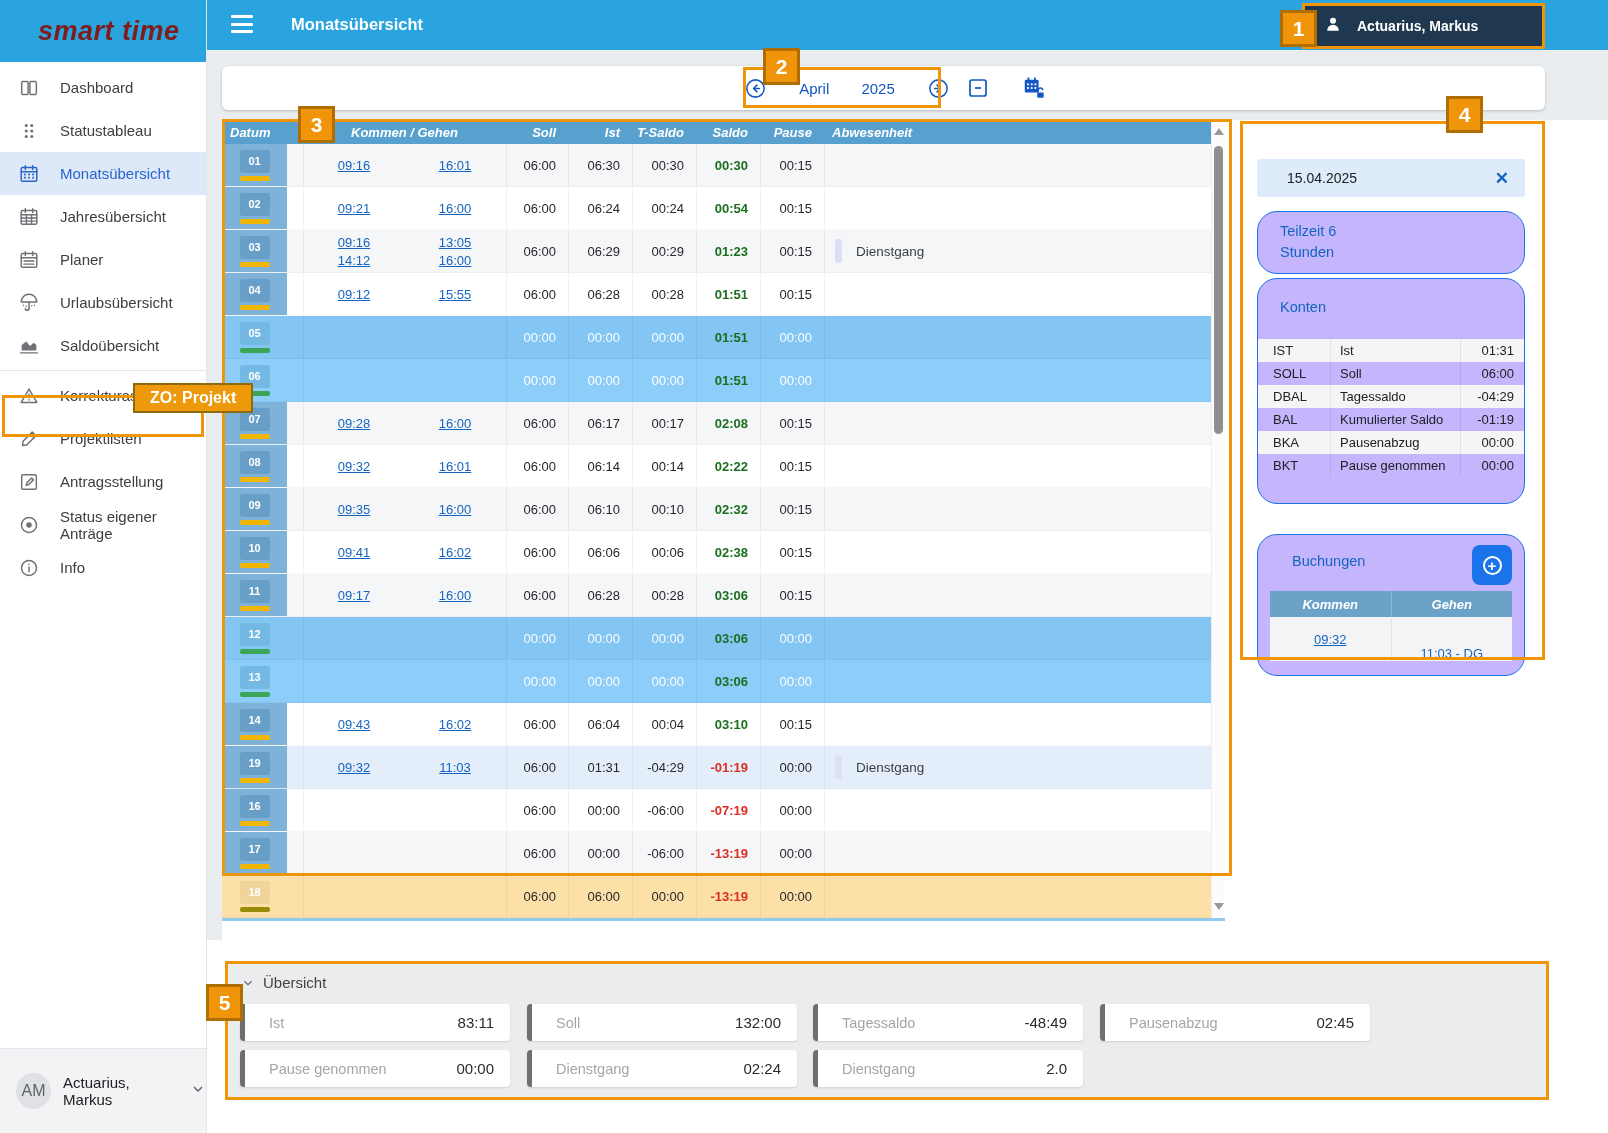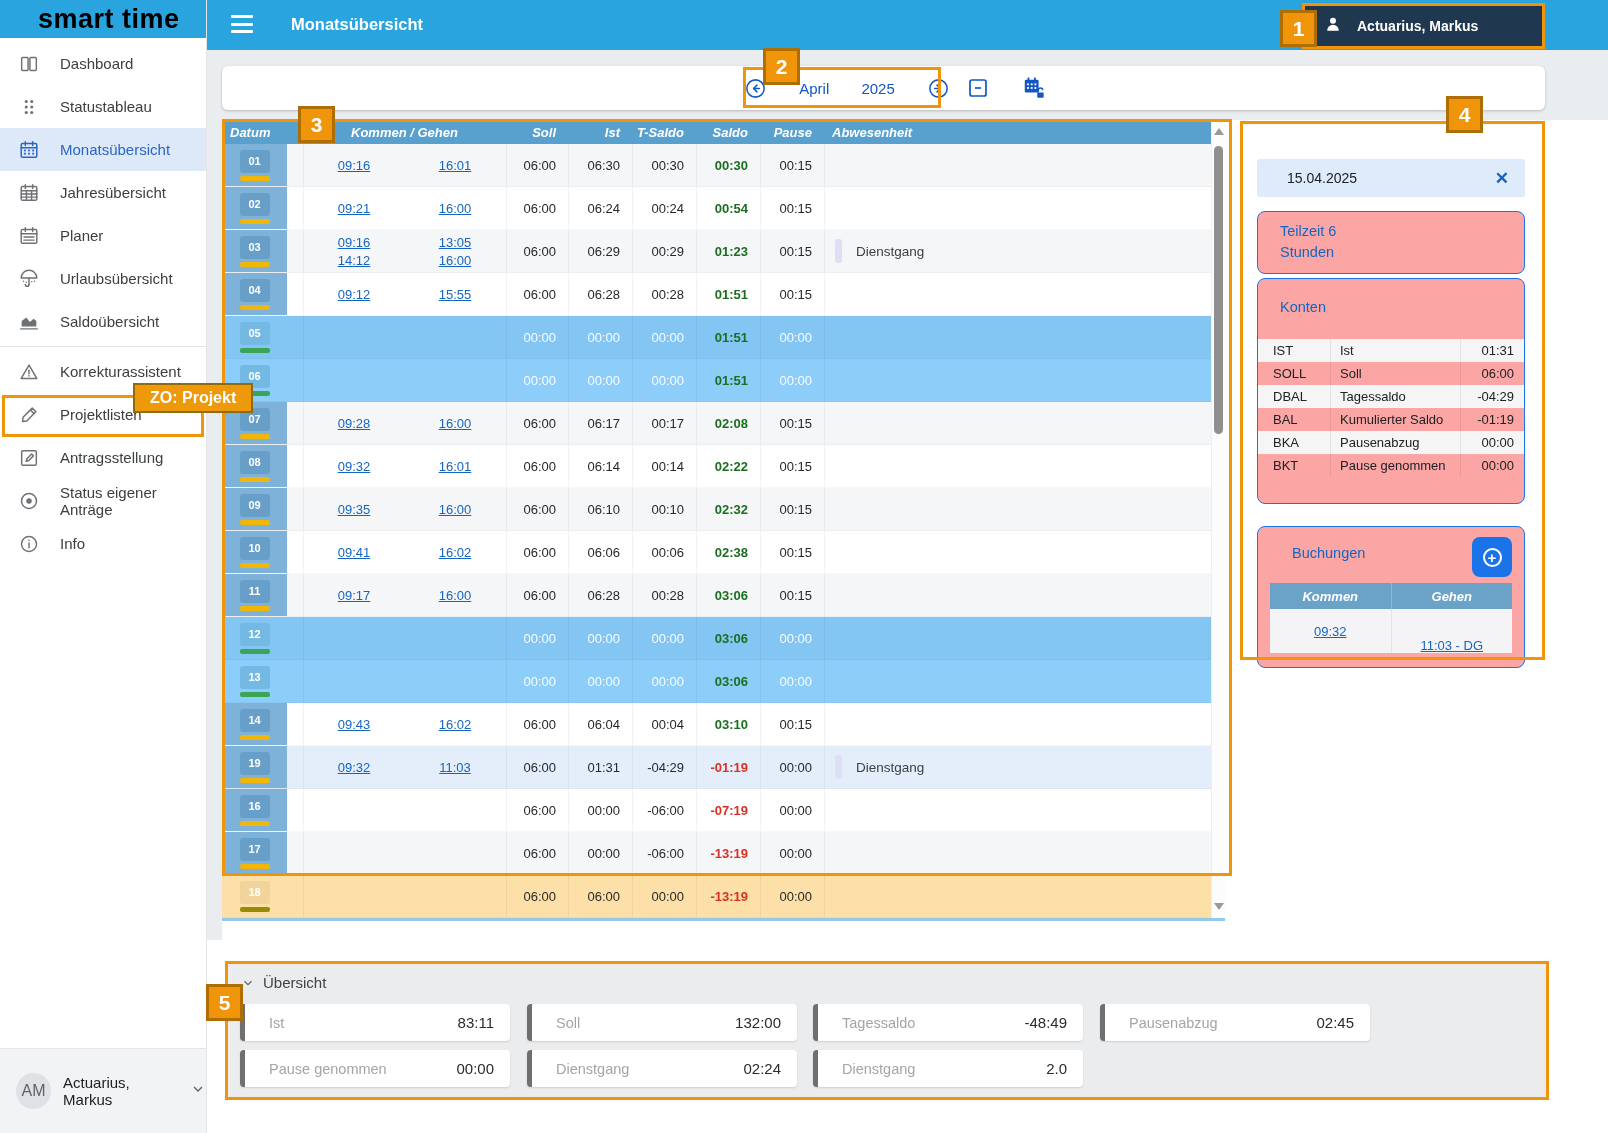--- a/index.html
+++ b/index.html
@@ -1,21 +1,21 @@
 <!DOCTYPE html>
 <html><head>
 <meta charset="utf-8">
 <style>
   * { margin:0; padding:0; box-sizing:border-box; }
   body { font-family:"Liberation Sans", sans-serif; background:#fff; }
   .page { position:relative; width:1608px; height:1133px; overflow:hidden; background:#fff; }
 
   
   .sidebar { position:absolute; left:0; top:0; width:207px; height:1133px; background:#fff; border-right:1px solid #E3E5E8; z-index:5; }
-  .brand { height:38px; background:#29A4DE; color:#000000; font-size:27px; font-weight:bold; display:flex; align-items:center; padding-left:38px; letter-spacing:0.5px; }
+  .brand { height:62px; background:#29A4DE; color:#7f1d1d; font-size:27px; font-weight:bold; display:flex; align-items:center; padding-left:38px; letter-spacing:0.5px;font-style:italic; }
   .nav { padding-top:4px; }
   .nav-item { height:43px; display:flex; align-items:center; padding-left:18px; cursor:pointer; color:#3C4043; }
   .nav-item.active { background:#DDE9F9; color:#2A66C8; }
   .nav-icon { width:22px; height:22px; margin-right:20px; color:#6E7276; flex:0 0 22px; }
   .nav-item.active .nav-icon { color:#2A66C8; }
   .nav-icon svg { width:22px; height:22px; fill:none; stroke:currentColor; stroke-width:1.6; stroke-linecap:round; stroke-linejoin:round; }
   .nav-label { font-size:15px; }
   .nav-divider { height:1px; background:#E3E5E8; margin:3px 0; }
   .side-footer { position:absolute; left:0; bottom:0; width:100%; height:85px; background:#F1F3F4; border-top:1px solid #E3E5E8; display:flex; align-items:center; padding-left:16px; }
   .avatar { width:36px; height:36px; border-radius:50%; background:#DFE1E5; color:#5F6368; font-size:16px; display:flex; align-items:center; justify-content:center; margin-right:12px; }
@@ -81,31 +81,31 @@
   .sc-up, .sc-down { position:absolute; left:2px; width:0; height:0; border-left:5px solid transparent; border-right:5px solid transparent; }
   .sc-up { top:8px; border-bottom:7px solid #999; }
   .sc-down { bottom:8px; border-top:7px solid #999; }
   .sc-thumb { position:absolute; left:2px; width:9px; top:26px; height:288px; background:#8F8F8F; border-radius:6px; cursor:pointer; }
 
   
   .dp { position:absolute; left:1050px; top:80px; width:268px; }
   .dp-header { height:38px; background:#DEEBFA; border-radius:3px; display:flex; align-items:center; padding:0 16px 0 30px;margin-top:29px; }
   .dp-date { font-size:14px; color:#202124; }
   .dp-close { margin-left:auto; color:#1565C0; font-weight:bold; font-size:17px; cursor:pointer; }
-  .dp-box { border:1.5px solid #1A73E8; border-radius:8px; background:#fca5a5; }
+  .dp-box { border:1.5px solid #1A73E8; border-radius:20px; background:#c4b5fd; }
   .dp-sched { margin-top:14px; padding:9px 0 10px 22px; font-size:14.5px; color:#1565C0; line-height:21px; }
   .dp-konten { margin-top:4px; padding:20px 0 26px; }
   .dp-box-title { padding-left:22px; font-size:14.5px; color:#1565C0; }
   .krows { margin-top:24px; }
   .krow { display:flex; height:23px; align-items:stretch; font-size:13px; color:#202124; }
   .kstripe { background:#F5F5F5; }
   .kcode { width:72px; padding-left:15px; display:flex; align-items:center; }
   .kname { flex:1; padding-left:9px; border-left:1px solid rgba(0,0,0,0.07); display:flex; align-items:center; }
   .kval { width:64px; border-left:1px solid rgba(0,0,0,0.07); display:flex; align-items:center; justify-content:flex-end; padding-right:10px; }
-  .dp-buch { margin-top:22px; padding:18px 12px 14px; position:relative; }
+  .dp-buch { margin-top:30px; padding:18px 12px 14px; position:relative; }
   .plusbtn { position:absolute; right:12px; top:10px; width:40px; height:40px; background:#1A73E8; border-radius:8px; display:flex; align-items:center; justify-content:center; cursor:pointer; }
   .ring { width:19px; height:19px; border:2px solid #fff; border-radius:50%; color:#fff; font-size:15px; font-weight:bold; display:flex; align-items:center; justify-content:center; line-height:1; }
   .btable { margin-top:22px; }
   .bthead { display:flex; height:26px; background:#6AA2C8; color:#fff; font-style:italic; font-weight:bold; font-size:13px; }
   .bth { flex:1; display:flex; align-items:center; justify-content:center; border-right:1px solid #8FB8D5; }
   .bth:last-child { border-right:none; }
   .brow { display:flex; height:44px; background:#F4F4F6; }
   .bcell { flex:1; display:flex; align-items:center; justify-content:center; border-right:1px solid #E3E3E6; }
   .bcell:last-child { border-right:none;align-items:flex-end; }
 

